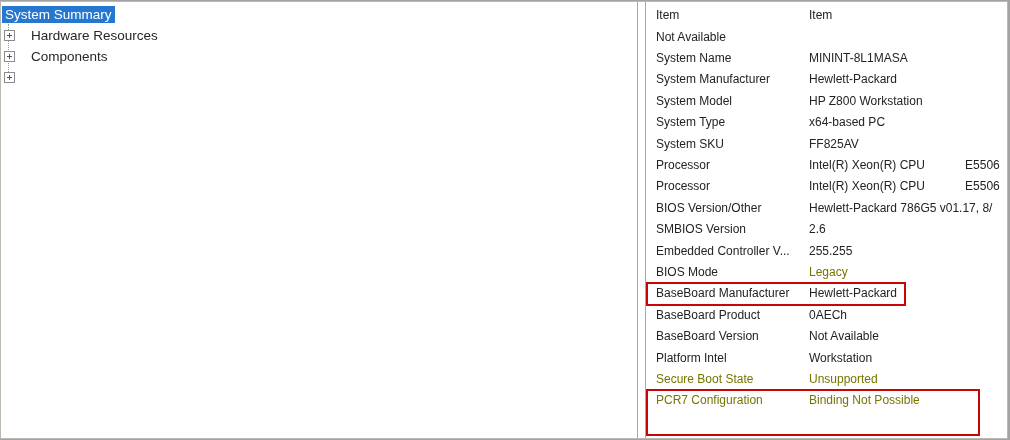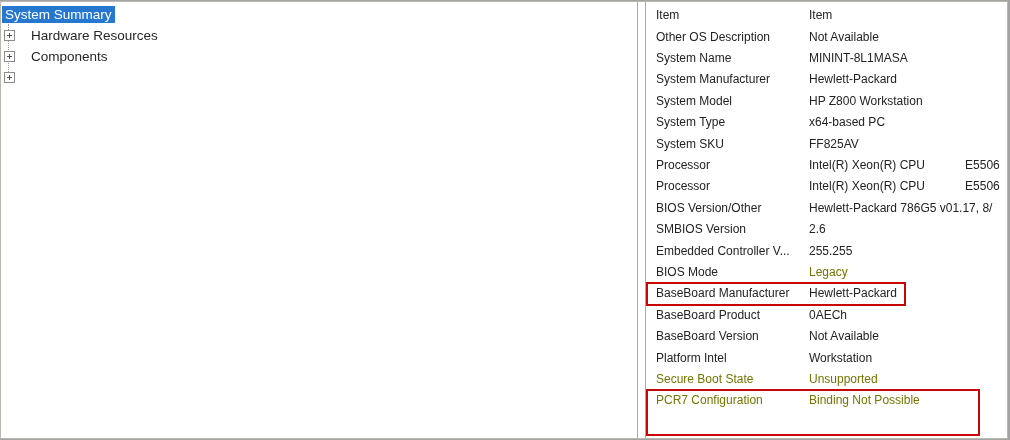--- a/index.html
+++ b/index.html
@@ -70,21 +70,20 @@
     <div style="position:absolute;left:637px;top:0;bottom:0;width:7px;"></div>
 
     <div class="right-pane">
       <div class="drow header">
         <span class="cell-item">Item</span>
         <span class="cell-value">Item</span>
       </div>
 
       <div id="rows-host">
           <div class="drow">
-            <span class="cell-item">Other OS Description</span>
             <span class="cell-value">Not Available</span>
           </div>
           <div class="drow">
             <span class="cell-item">System Name</span>
             <span class="cell-value">MININT-8L1MASA</span>
           </div>
           <div class="drow">
             <span class="cell-item">System Manufacturer</span>
             <span class="cell-value">Hewlett-Packard</span>
           </div>

